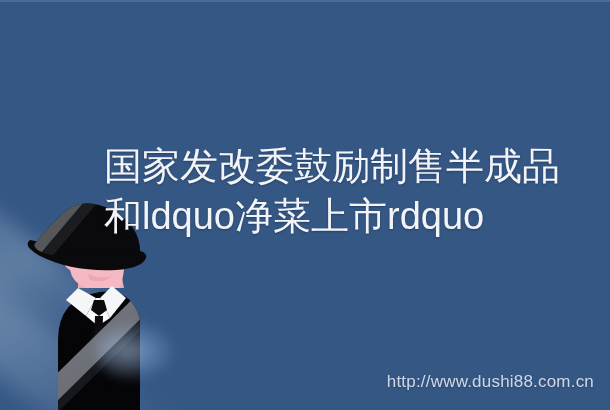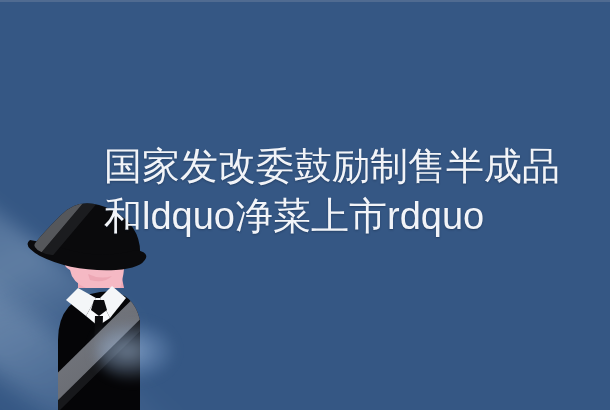--- a/index.html
+++ b/index.html
@@ -188,14 +188,15 @@
         <path d="M20 240 L150 112 L178 112 L48 240 Z" fill="url(#streakGrad)" opacity="0.92"></path>
         <path d="M48 240 L178 112 L190 112 L60 240 Z" fill="#2e3136" opacity="0.45"></path>
       </g>
     </svg>
   </div>
 
   <div class="glow"></div>
 
   <div class="title">国家发改委鼓励制售半成品和ldquo净菜上市rdquo</div>
 
+  <div class="watermark">http://www.dushi88.com.cn</div>
 
 </div>
 
 </body></html>

